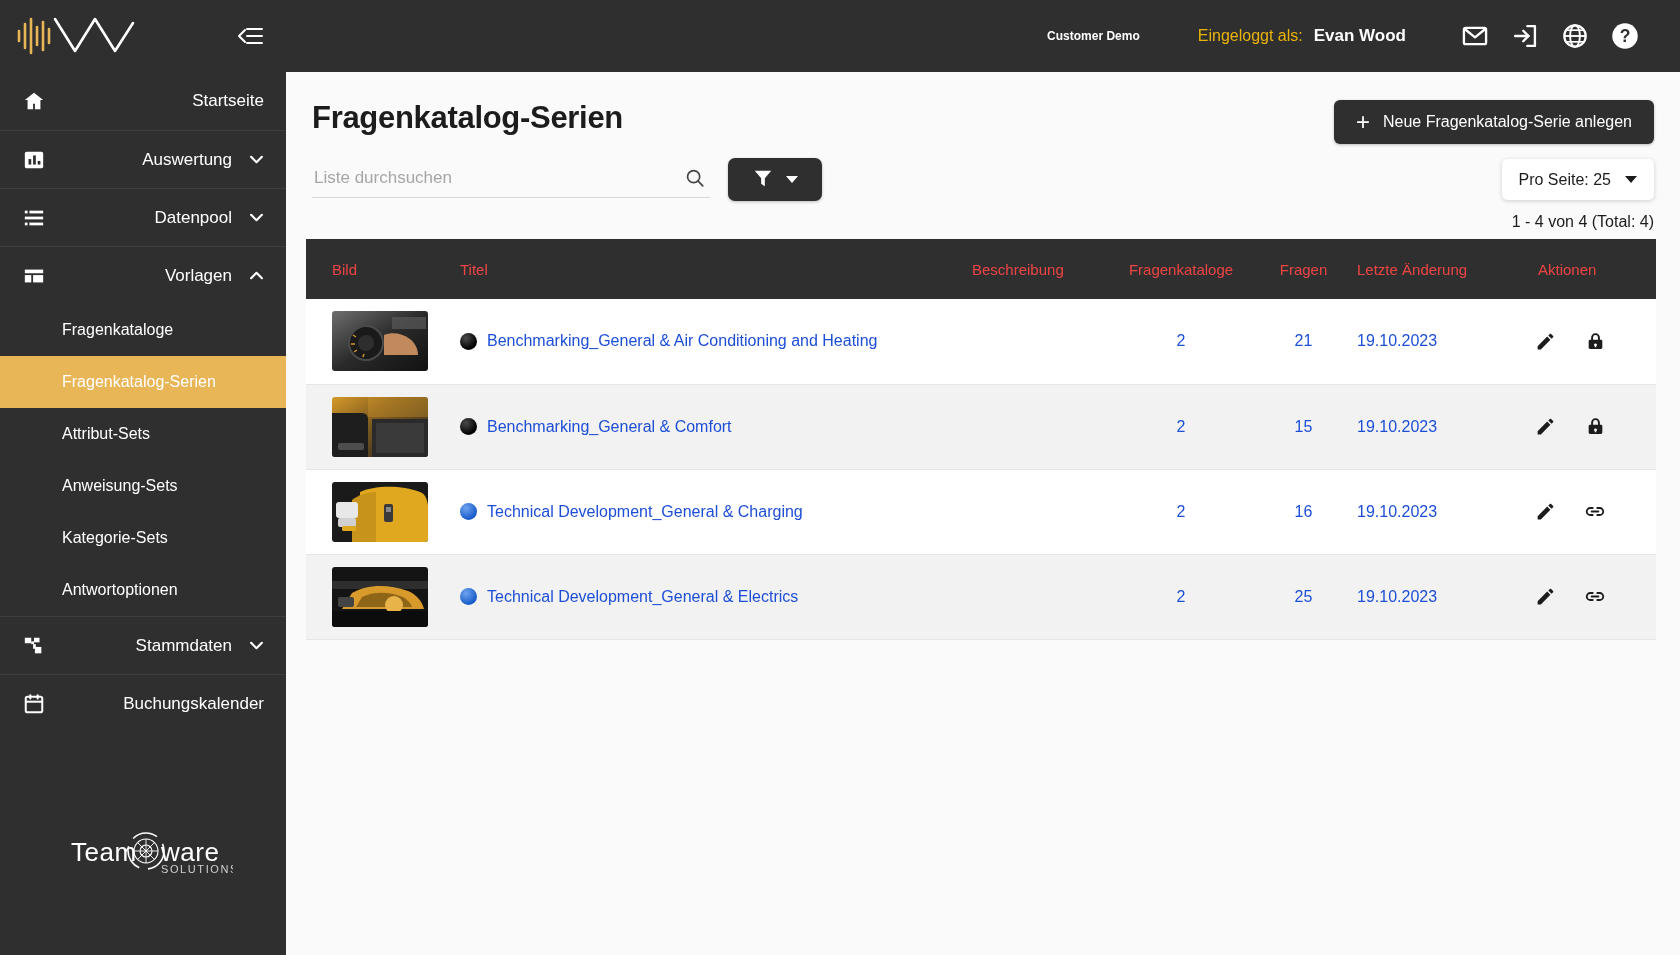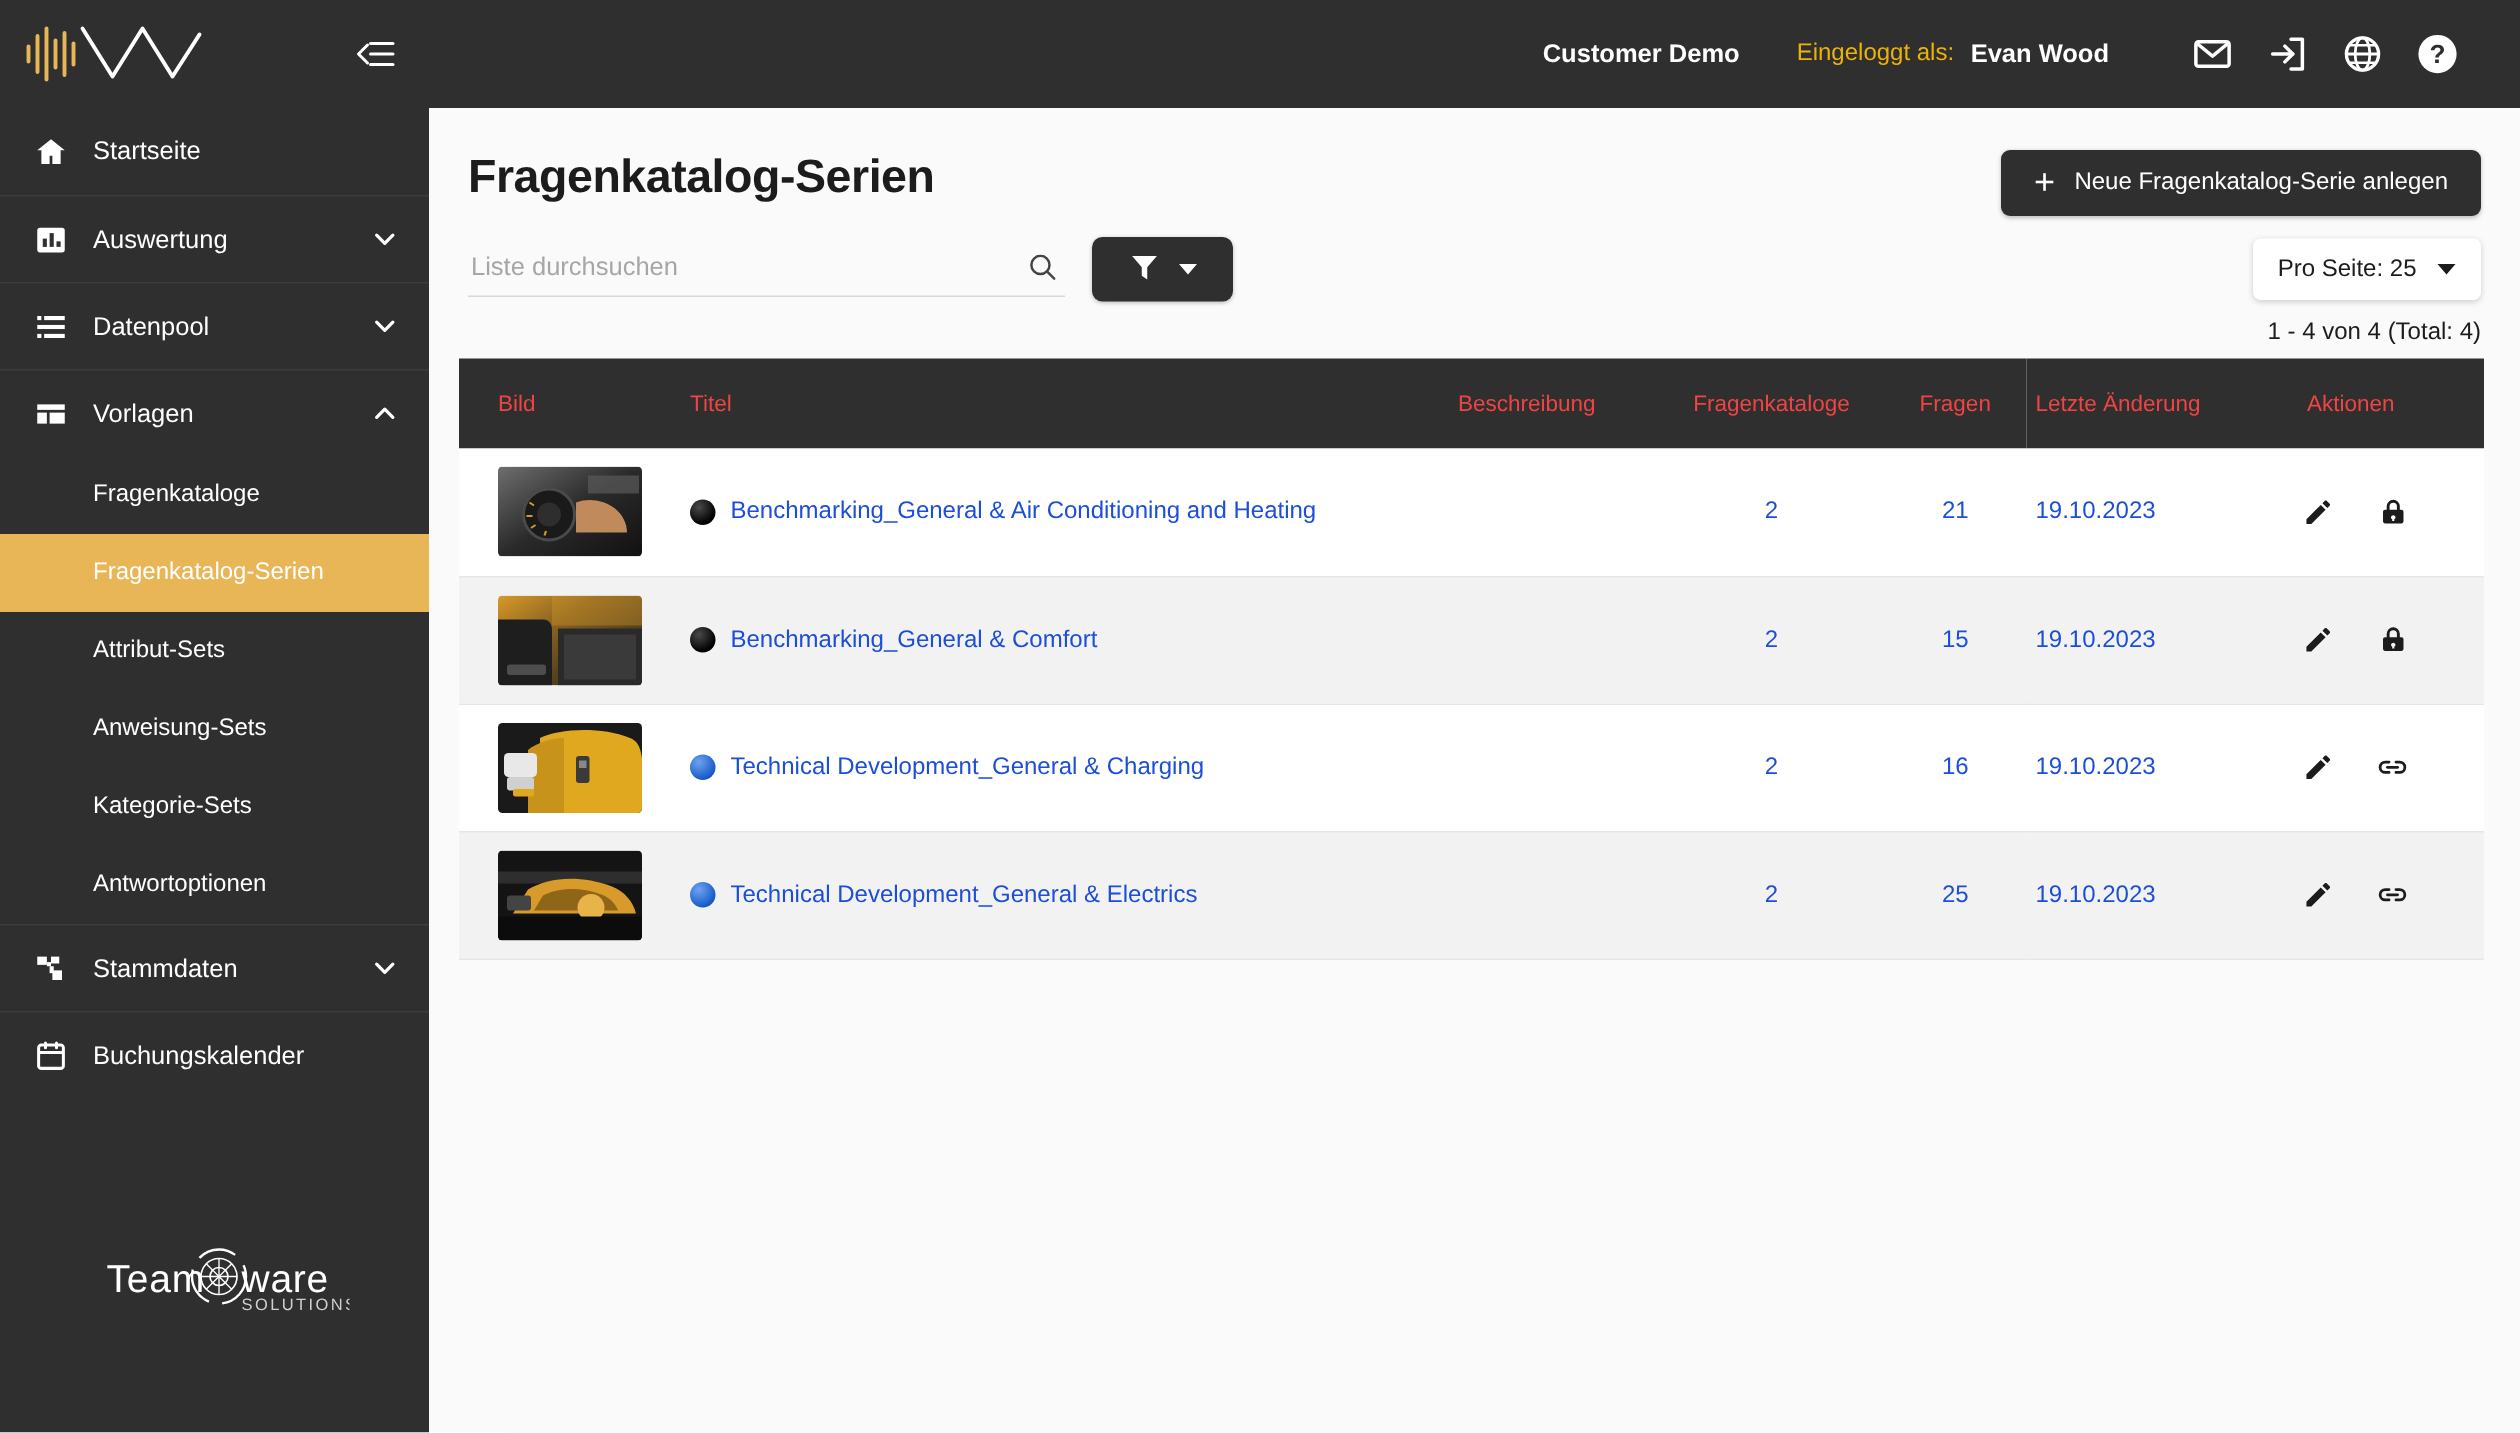--- a/index.html
+++ b/index.html
@@ -18,21 +18,21 @@
     display: flex; flex-direction: column;
     position: relative;
   }
   .sidebar-top {
     height: 72px; display: flex; align-items: center;
     justify-content: space-between; padding: 0 22px 0 14px;
   }
   .brand-logo { display: block; }
   .collapse-btn { cursor: pointer; display: flex; align-items: center; }
 
-  .nav { flex: 1; display: flex; flex-direction: column; }
+  .nav { flex: 1; display: flex; flex-direction: column; text-align: right; }
   .nav-item {
     display: flex; align-items: center; gap: 16px;
     height: 58px; padding: 0 22px 0 22px;
     color: #ffffff; font-size: 17px; cursor: pointer;
     position: relative;
   }
   .nav-item .ico { width: 24px; height: 24px; display: flex; align-items: center; justify-content: center; flex: 0 0 24px; }
   .nav-item .label { flex: 1; white-space: nowrap; }
   .nav-item .chev { width: 16px; height: 16px; display:flex; align-items:center; justify-content:center; }
   .nav-sep { border-top: 1px solid #3d3d3d; }
@@ -48,21 +48,21 @@
     position: absolute; bottom: 72px; left: 0; right: 0;
     display: flex; justify-content: center; align-items: center;
   }
 
   
   .main { flex: 1; display: flex; flex-direction: column; background: #ffffff; min-width: 0; }
   .topbar {
     height: 72px; background: #2f2f2f; display: flex; align-items: center;
     justify-content: flex-end; gap: 0; padding-right: 30px; color: #fff;
   }
-  .topbar .customer { font-size: 17px; font-weight: 600; margin-right: 38px; }
+  .topbar .customer { font-size: 12px; font-weight: 600; margin-right: 58px; }
   .topbar .loggedas { font-size: 16px; color: #eab308; margin-right: 11px; }
   .topbar .username { font-size: 17px; font-weight: 600; margin-right: 44px; }
   .topbar .tb-icon { width: 50px; display: flex; align-items: center; justify-content: center; cursor: pointer; }
 
   .content { flex: 1; background: #fafafa; padding: 0; overflow: hidden; position: relative; }
 
   .header-row {
     display: flex; align-items: flex-start; justify-content: space-between;
     padding: 28px 26px 0 20px;
   }

